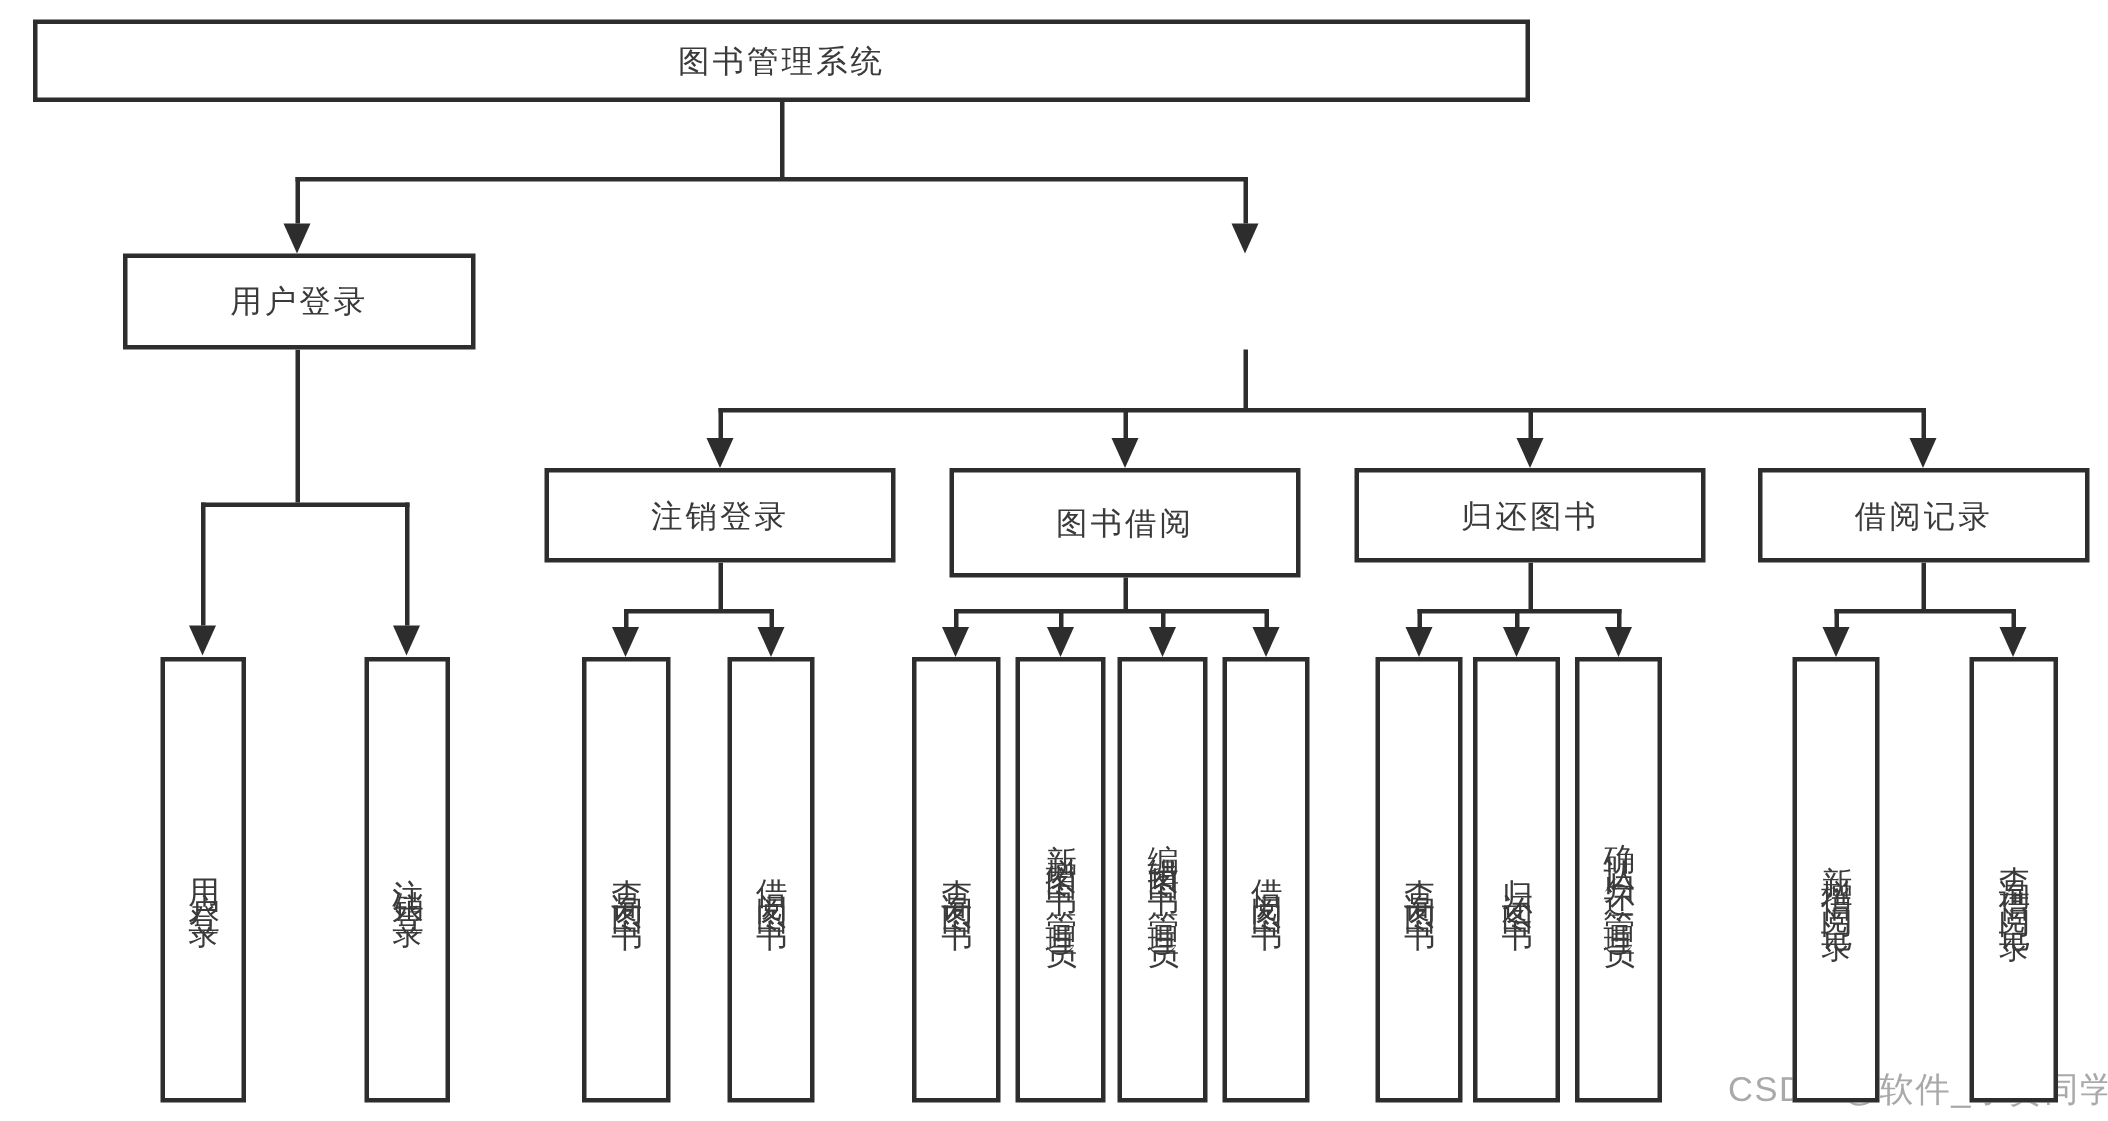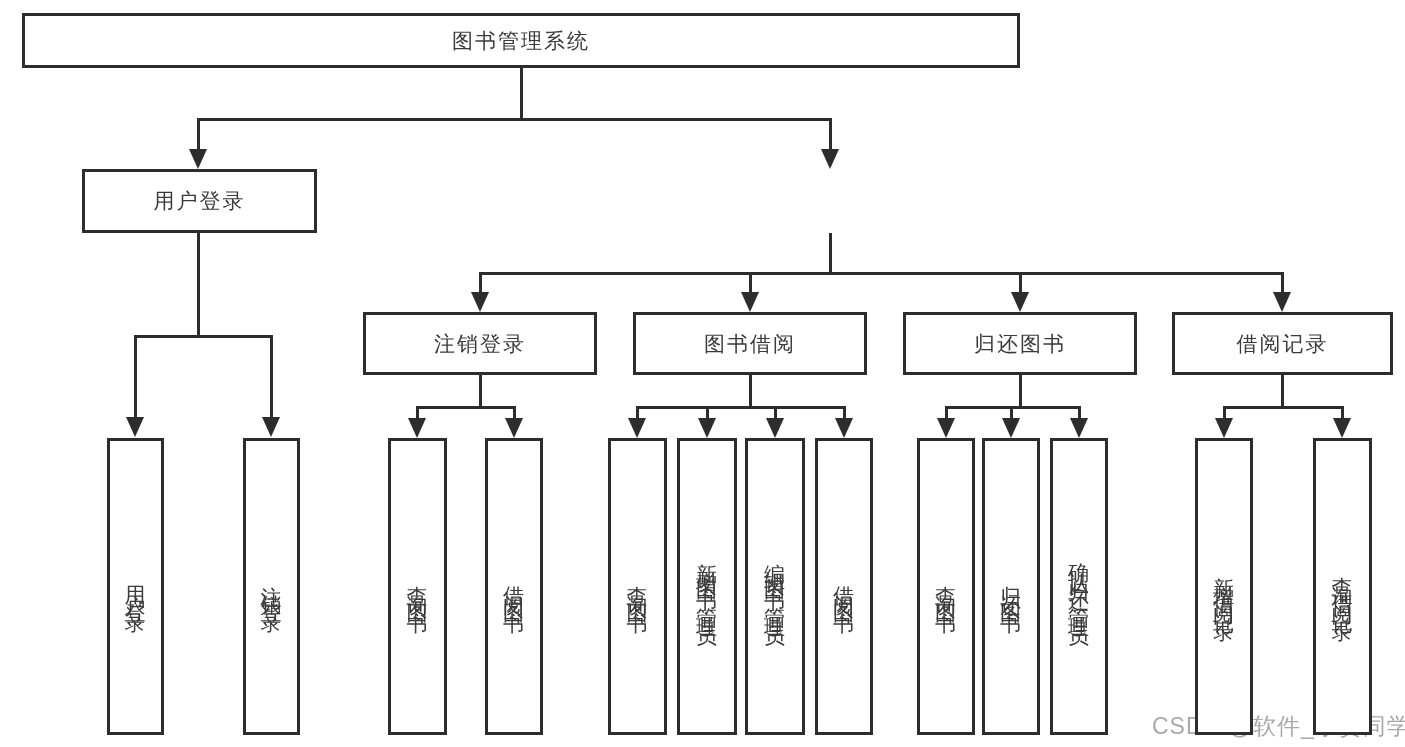--- a/index.html
+++ b/index.html
@@ -116,21 +116,21 @@
     <div class="arrowhead" style="left: 1333px; top: 418px;"></div>
     <div class="box h" style="left: 22px; top: 13px; width: 998px; height: 55px;">
       <span>图书管理系统</span>
     </div>
     <div class="box h" style="left: 82px; top: 169px; width: 235px; height: 64px;">
       <span>用户登录</span>
     </div>
     <div class="box h" style="left: 363px; top: 312px; width: 234px; height: 63px;">
       <span>注销登录</span>
     </div>
-    <div class="box h" style="left: 633px; top: 312px; width: 234px; height: 63px;">
+    <div class="box h" style="left: 633px; top: 312px; width: 234px; height: 73px;">
       <span>图书借阅</span>
     </div>
     <div class="box h" style="left: 903px; top: 312px; width: 234px; height: 63px;">
       <span>归还图书</span>
     </div>
     <div class="box h" style="left: 1172px; top: 312px; width: 221px; height: 63px;">
       <span>借阅记录</span>
     </div>
     <div class="box v" style="left: 107px; top: 438px; width: 57px; height: 297px;">
       <span>用户登录</span>

